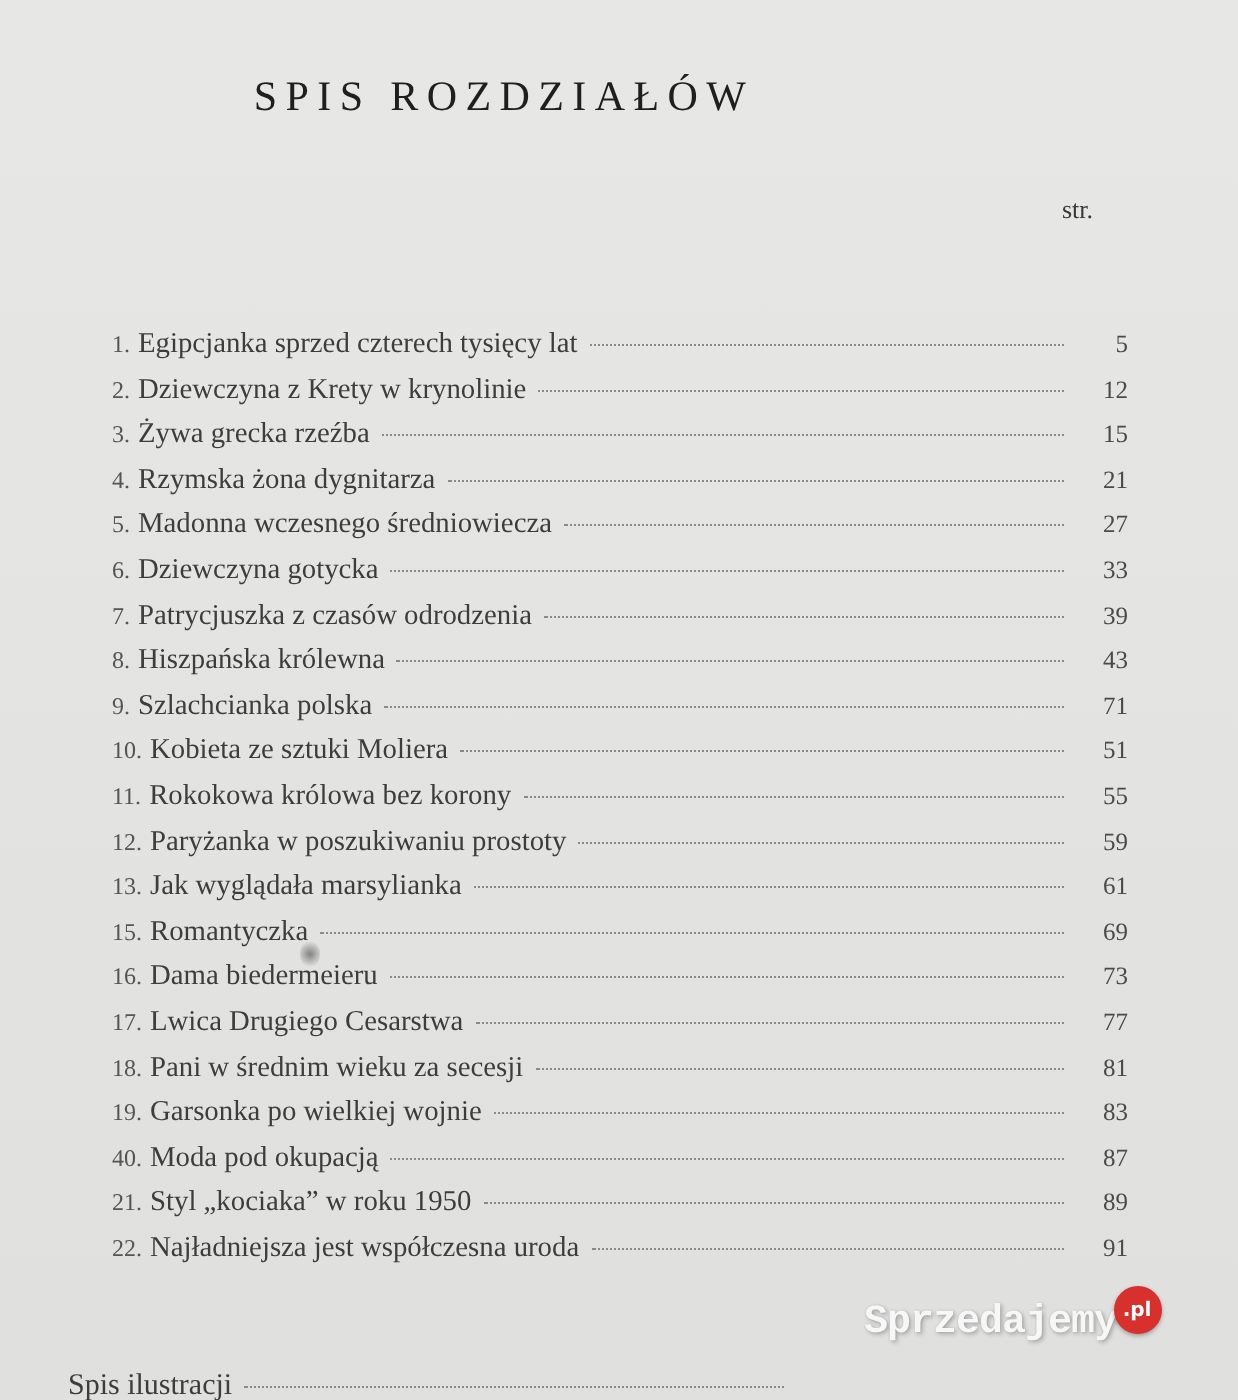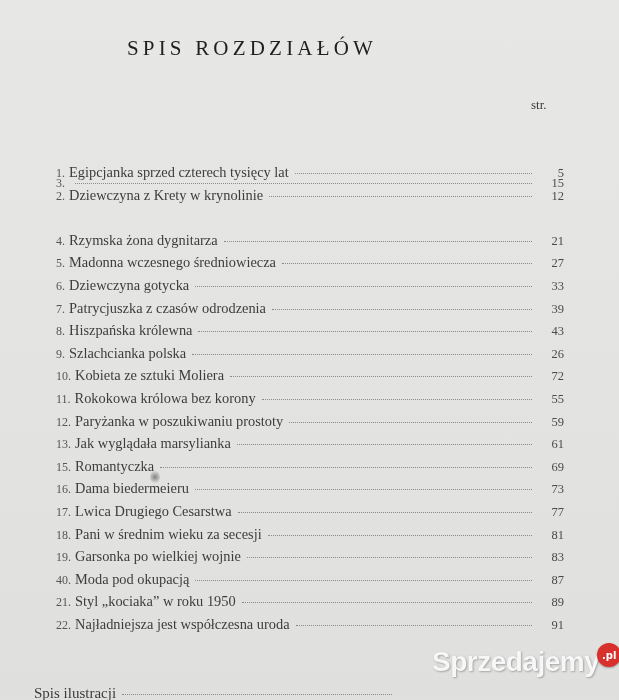--- a/index.html
+++ b/index.html
@@ -100,23 +100,23 @@
     .watermark {
       position: absolute;
       left: 432px;
       top: 645px;
       height: 34px;
       display: flex;
       align-items: flex-start;
       pointer-events: none;
     }
     .watermark-text {
-      font-family: Liberation Sans, sans-serif;
+      font-family: Liberation Mono, monospace;
       font-weight: bold;
-      font-size: 28px;
+      font-size: 20px;
       color: #f7f7f7;
       letter-spacing: -0.5px;
       text-shadow: 1px 1px 2px rgba(0,0,0,0.25), 0 0 1px rgba(0,0,0,0.15);
       line-height: 34px;
     }
     .watermark-badge {
       margin-left: -2px;
       margin-top: -2px;
       width: 24px;
       height: 24px;
@@ -158,20 +158,21 @@
       <span class="toc-page">5</span>
     </li>
     <li class="toc-row">
       <span class="toc-num">2.</span>
       <span class="toc-title">Dziewczyna z Krety w krynolinie</span>
       <span class="toc-dots"></span>
       <span class="toc-page">12</span>
     </li>
     <li class="toc-row">
       <span class="toc-num">3.</span>
+      <span class="toc-title">Żywa grecka rzeźba</span>
       <span class="toc-dots"></span>
       <span class="toc-page">15</span>
     </li>
     <li class="toc-row">
       <span class="toc-num">4.</span>
       <span class="toc-title">Rzymska żona dygnitarza</span>
       <span class="toc-dots"></span>
       <span class="toc-page">21</span>
     </li>
     <li class="toc-row">
@@ -195,27 +196,27 @@
     <li class="toc-row">
       <span class="toc-num">8.</span>
       <span class="toc-title">Hiszpańska królewna</span>
       <span class="toc-dots"></span>
       <span class="toc-page">43</span>
     </li>
     <li class="toc-row">
       <span class="toc-num">9.</span>
       <span class="toc-title">Szlachcianka polska</span>
       <span class="toc-dots"></span>
-      <span class="toc-page">26</span>
+      <span class="toc-page">71</span>
     </li>
     <li class="toc-row">
       <span class="toc-num">10.</span>
       <span class="toc-title">Kobieta ze sztuki Moliera</span>
       <span class="toc-dots"></span>
-      <span class="toc-page">72</span>
+      <span class="toc-page">51</span>
     </li>
     <li class="toc-row">
       <span class="toc-num">11.</span>
       <span class="toc-title">Rokokowa królowa bez korony</span>
       <span class="toc-dots"></span>
       <span class="toc-page">55</span>
     </li>
     <li class="toc-row">
       <span class="toc-num">12.</span>
       <span class="toc-title">Paryżanka w poszukiwaniu prostoty</span>

